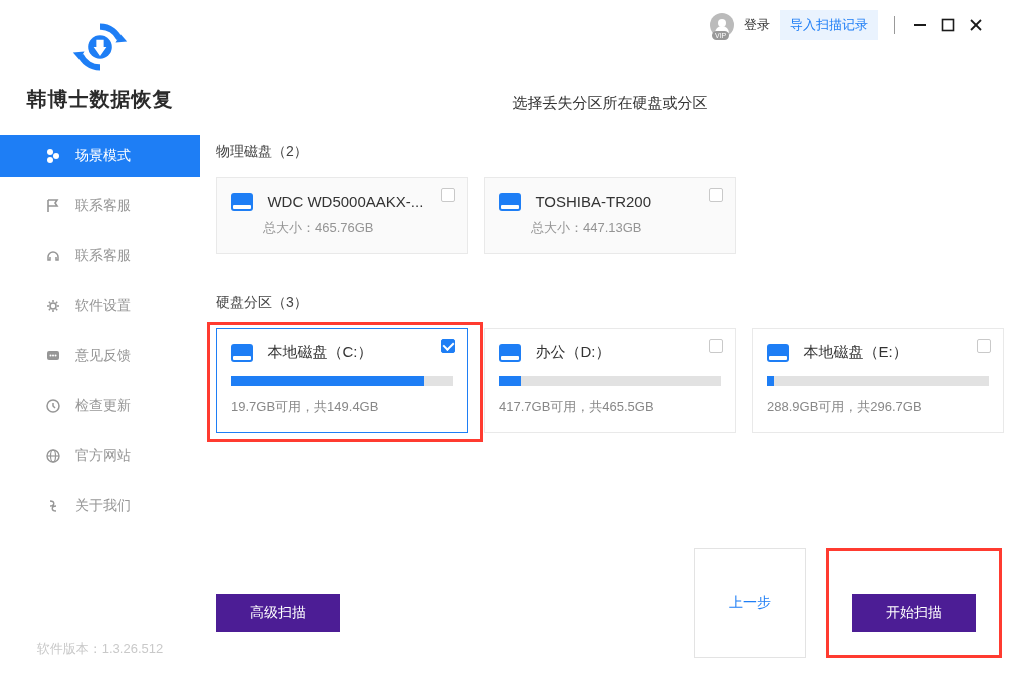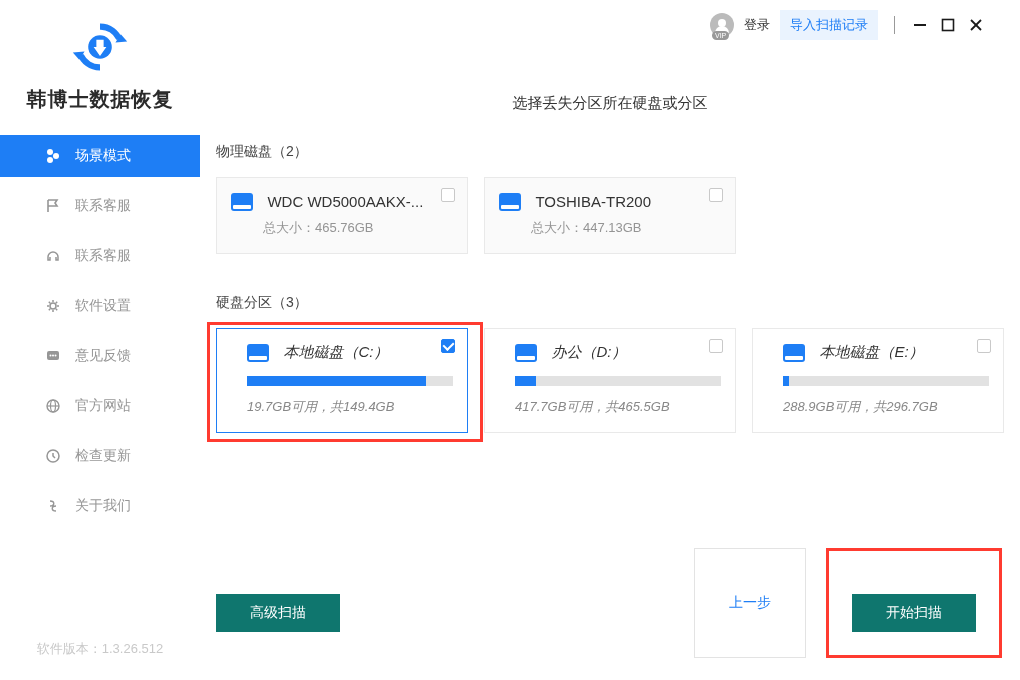--- a/index.html
+++ b/index.html
@@ -33,35 +33,35 @@
     
     .disk-row { display: flex; gap: 16px; margin-bottom: 40px; }
     .disk-card { position: relative; width: 252px; border: 1px solid #e9e9e9; background: #fafafa; padding: 14px 30px 16px 14px; cursor: pointer; }
     .disk-card .hd-icon { width: 22px; height: 18px; background: #1e7ef5; border-radius: 3px; display: inline-block; vertical-align: middle; position: relative; }
     .disk-card .hd-icon::after { content: ""; position: absolute; left: 2px; bottom: 2px; width: 18px; height: 4px; background: #fff; border-radius: 1px; }
     .disk-card .d-name { display: inline-block; vertical-align: middle; margin-left: 10px; font-size: 15px; color: #333; max-width: 165px; white-space: nowrap; overflow: hidden; text-overflow: ellipsis; }
     .disk-card .d-sub { margin-left: 32px; margin-top: 8px; font-size: 13px; color: #949494; }
     .disk-card .chk { position: absolute; right: 12px; top: 10px; width: 14px; height: 14px; border: 1px solid #c9c9c9; border-radius: 2px; background: #fff; }
     
     .part-row { display: flex; gap: 16px; }
-    .part-card { position: relative; width: 252px; border: 1px solid #e9e9e9; padding: 14px 14px 16px 30px; cursor: pointer; font-style: italic; }
+    .part-card { position: relative; width: 252px; border: 1px solid #e9e9e9; padding: 14px 14px 16px 14px; cursor: pointer; }
     .part-card .p-name { display: inline-block; vertical-align: middle; margin-left: 10px; font-size: 15px; color: #333; }
     .part-card .bar { margin: 14px 0 12px 0; height: 10px; background: #e2e2e2; position: relative; }
     .part-card .bar .fill { position: absolute; left: 0; top: 0; bottom: 0; background: #1e7ef5; }
     .part-card .d-sub { font-size: 13px; color: #888; }
     .part-card .chk { position: absolute; right: 12px; top: 10px; width: 14px; height: 14px; border: 1px solid #c9c9c9; border-radius: 2px; background: #fff; }
     .part-card .chk.checked { background: #1e7ef5; border-color: #1e7ef5; }
     .part-card .chk.checked::after { content: ""; position: absolute; left: 3px; top: 0px; width: 5px; height: 8px; border: 2px solid #fff; border-left: none; border-top: none; transform: rotate(45deg); }
     .part-card.selected { border: 1px solid #1e7ef5; }
     
     .highlight-box-parts { position: absolute; border: 3px solid #ff3b30; pointer-events: none; }
     
     .footer-btns { position: absolute; bottom: 22px; left: 216px; right: 18px; display: flex; align-items: center; }
     .btn { border: none; font-size: 14px; padding: 10px 34px; cursor: pointer; }
-    .btn-primary { background: #0f766e; color: #fff; margin-top: 20px; }
+    .btn-primary { background: #4c1d95; color: #fff; margin-top: 20px; }
     .btn-secondary { background: #fff; color: #1e7ef5; border: 1px solid #e3e3e3; }
     .footer-right-group { margin-left: auto; display: flex; gap: 20px; }
     .highlight-start { border: 3px solid #ff3b30; padding: 23px; }
   </style>
 </head>
 <body>
 
 <div class="titlebar">
   <div class="avatar-vip">
     <div class="avatar-head"></div>
@@ -146,35 +146,35 @@
             <circle cx="5.5" cy="7.5" r="1" fill="#fff"></circle>
             <circle cx="8" cy="7.5" r="1" fill="#fff"></circle>
             <circle cx="10.5" cy="7.5" r="1" fill="#fff"></circle>
           </svg>
         </span>
       <span>意见反馈</span>
     </div>
     <div class="side-item">
       <span class="icon">
           <svg width="16" height="16" viewBox="0 0 16 16">
+            <circle cx="8" cy="8" r="6" fill="none" stroke="#969696" stroke-width="1.5"></circle>
+            <path d="M8 5 L8 8 L10 10" fill="none" stroke="#969696" stroke-width="1.5"></path>
+          </svg>
+        </span>
+      <span>检查更新</span>
+    </div>
+    <div class="side-item">
+      <span class="icon">
+          <svg width="16" height="16" viewBox="0 0 16 16">
             <circle cx="8" cy="8" r="6" fill="none" stroke="#969696" stroke-width="1.4"></circle>
             <ellipse cx="8" cy="8" rx="2.5" ry="6" fill="none" stroke="#969696" stroke-width="1.2"></ellipse>
             <line x1="2" y1="8" x2="14" y2="8" stroke="#969696" stroke-width="1.2"></line>
           </svg>
         </span>
       <span>官方网站</span>
-    </div>
-    <div class="side-item">
-      <span class="icon">
-          <svg width="16" height="16" viewBox="0 0 16 16">
-            <circle cx="8" cy="8" r="6" fill="none" stroke="#969696" stroke-width="1.5"></circle>
-            <path d="M8 5 L8 8 L10 10" fill="none" stroke="#969696" stroke-width="1.5"></path>
-          </svg>
-        </span>
-      <span>检查更新</span>
     </div>
     <div class="side-item">
       <span class="icon">
           <svg width="16" height="16" viewBox="0 0 16 16">
             <path d="M5 3 C10 3 10 8 5 8 M11 8 C6 8 6 13 11 13" fill="none" stroke="#969696" stroke-width="1.4"></path>
           </svg>
         </span>
       <span>关于我们</span>
     </div>
   </div>

